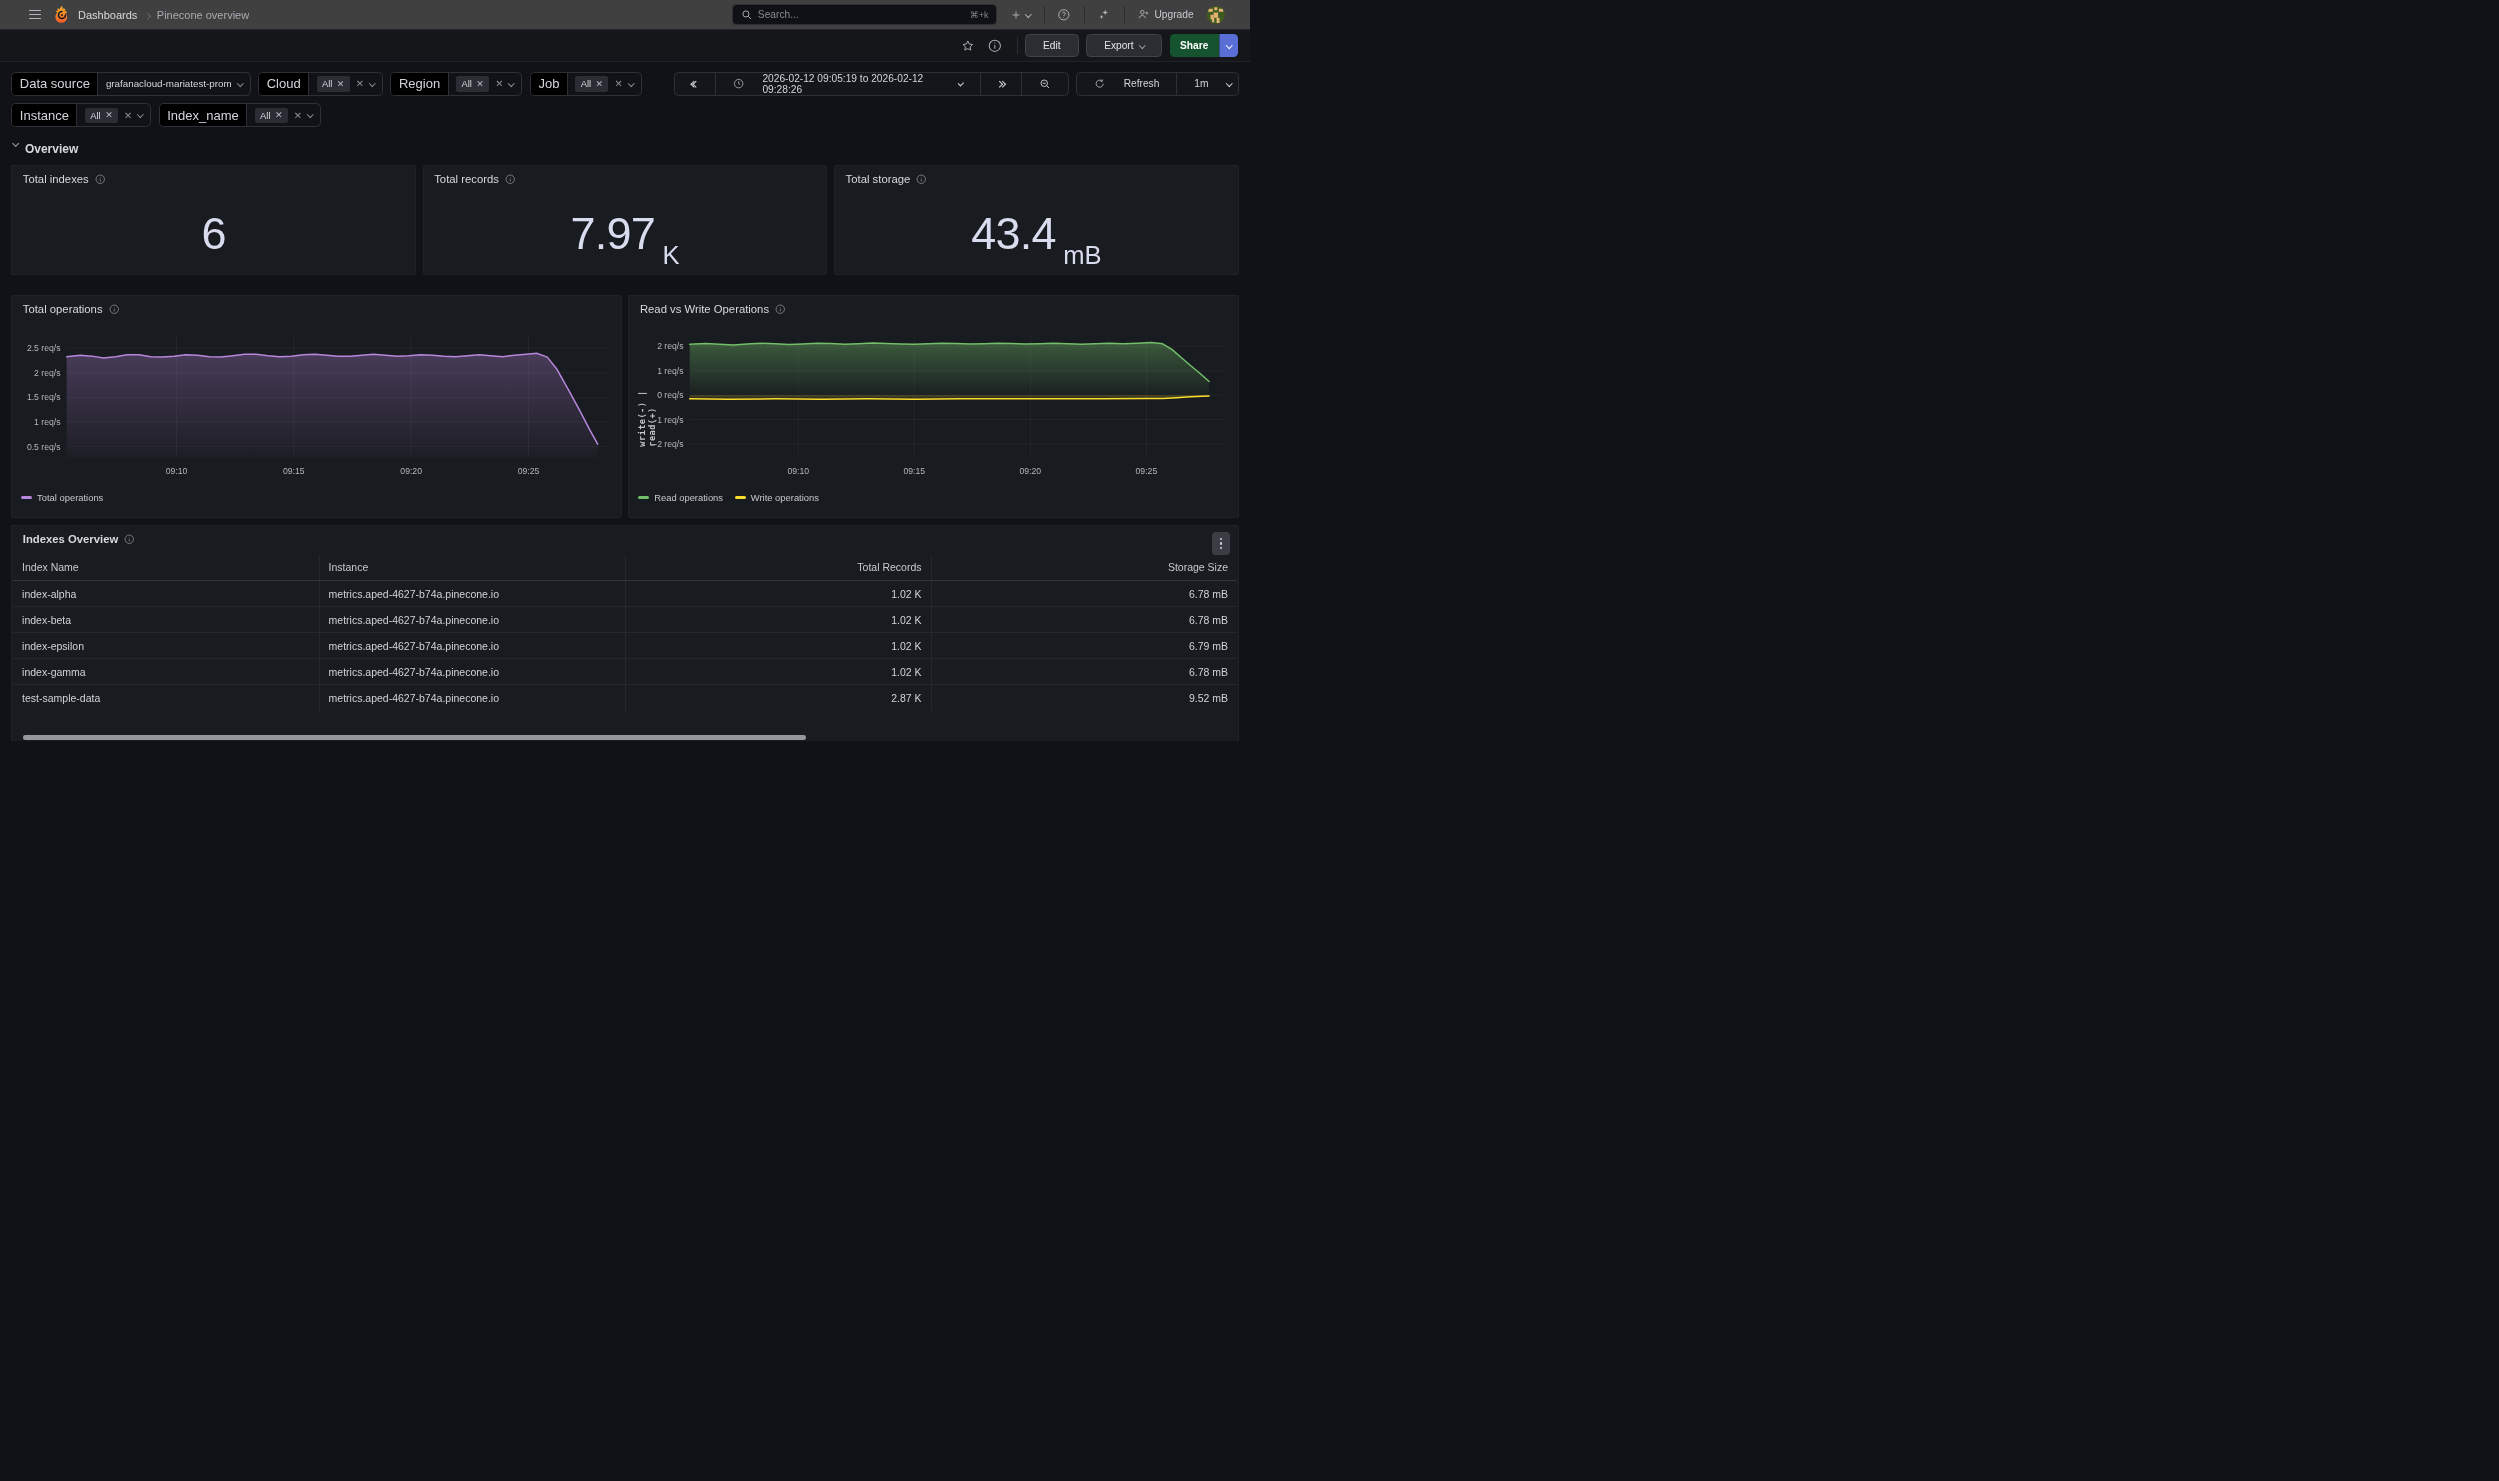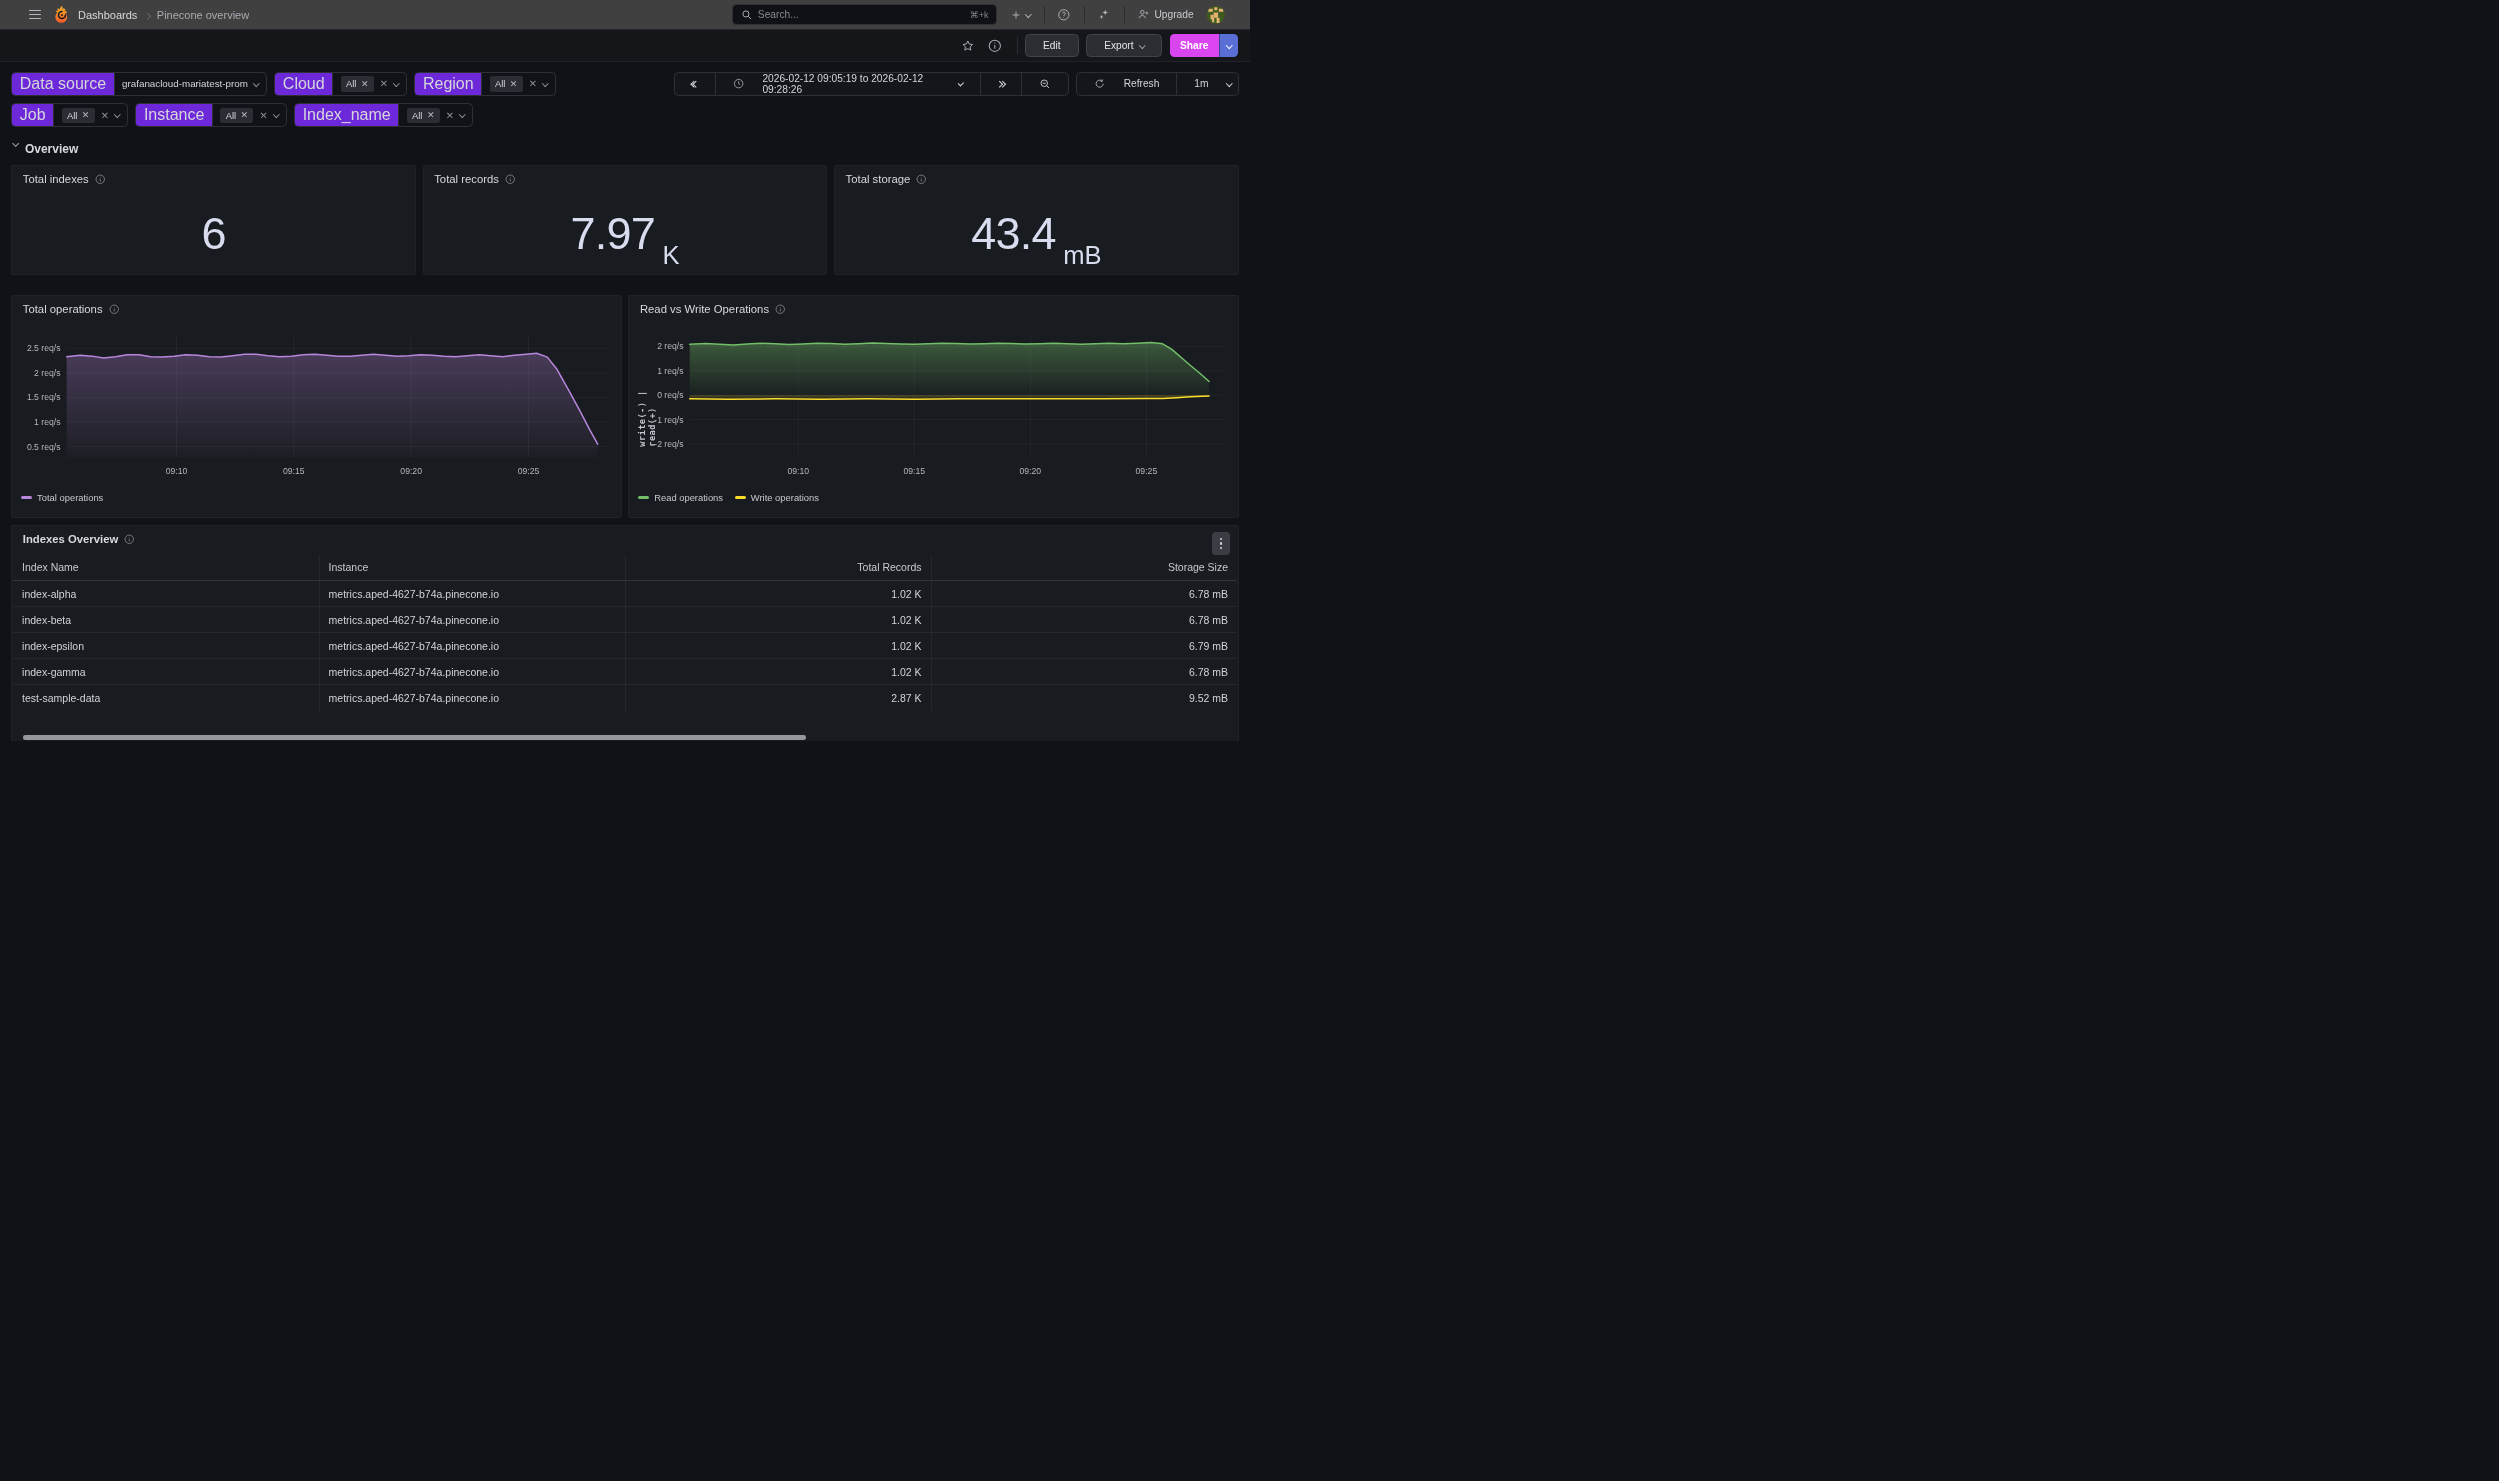--- a/index.html
+++ b/index.html
@@ -29,21 +29,21 @@
   .iconbtn{padding:3px;border-radius:3px;color:#adaeb6;cursor:pointer;display:inline-flex}
   .btn{height:22.6px;display:inline-flex;align-items:center;gap:6px;padding:0 17px;border-radius:4.5px;background:#2b2d33;border:0.8px solid #40434b;color:#e3e4e8;font-size:10.2px;font-weight:500;cursor:pointer}
   .btn-primary-group{display:inline-flex;height:22.6px;border-radius:4.5px;overflow:hidden}
   .btn-share{display:inline-flex;align-items:center;padding:0 10.5px;color:#fff;font-weight:600;font-size:10.2px;cursor:pointer}
   .btn-share-caret{display:inline-flex;align-items:center;padding:0 6.8px;border-left:0.8px solid rgba(0,0,0,0.35);color:#fff;cursor:pointer}
   
   .content{padding:9.8px 11.3px 0}
   .filters-row{display:flex;justify-content:space-between;align-items:flex-start}
   .pills{display:flex;gap:7.5px;flex-wrap:wrap}
   .pill{height:24px;display:inline-flex;align-items:center;border:0.8px solid #2e3036;border-radius:4.5px;overflow:hidden;background:#111217}
-  .pill-label{height:100%;display:inline-flex;align-items:center;padding:0 7.5px;background:#6d28d9;border-right:0.8px solid #2e3036;color:#d5d6dc;font-size:16px;font-weight:500}
+  .pill-label{height:100%;display:inline-flex;align-items:center;padding:0 7.5px;background:#000000;border-right:0.8px solid #2e3036;color:#d5d6dc;font-size:13px;font-weight:500}
   .pill-body{display:inline-flex;align-items:center;gap:6px;padding:0 7.5px}
   .pill-value{color:#d5d6dc;font-size:9.8px}
   .chip{display:inline-flex;align-items:center;gap:4.5px;background:#2b2d34;border-radius:2.3px;padding:2.3px 5.3px;font-size:9.4px;color:#d5d6dc;cursor:pointer}
   .chip .x{font-size:9px;color:#b7b8c0}
   .pill-clear{color:#8e9097;font-size:9.8px;cursor:pointer}
   .pill .chev{color:#8e9097}
   
   .timebar{display:flex;gap:7.5px;align-items:center}
   .tgroup{display:inline-flex;height:24px;border:0.8px solid #2e3036;border-radius:4.5px;overflow:hidden;background:#15161b}
   .tseg{display:inline-flex;align-items:center;gap:18px;padding:0 17px;color:#d5d6dc;font-size:10.2px;font-weight:500;cursor:pointer}
@@ -195,21 +195,21 @@
   </span>
   <span class="navdiv"></span>
   <button class="btn">
       <span>Edit</span>
     </button>
   <button class="btn">
       <span>Export</span>
       <span class="chev" style="color:#9fa1a8"></span>
     </button>
   <span class="btn-primary-group">
-    <span class="btn-share" style="background: #d946ef;">Share</span>
+    <span class="btn-share" style="background: #14532d;">Share</span>
     <span class="btn-share-caret" style="background: rgb(90, 111, 214);">
         <span class="chev"></span>
       </span>
   </span>
 </div>
 
 <div class="content">
 
   <div class="filters-row">
     <div class="pills" style="max-width:663px">

